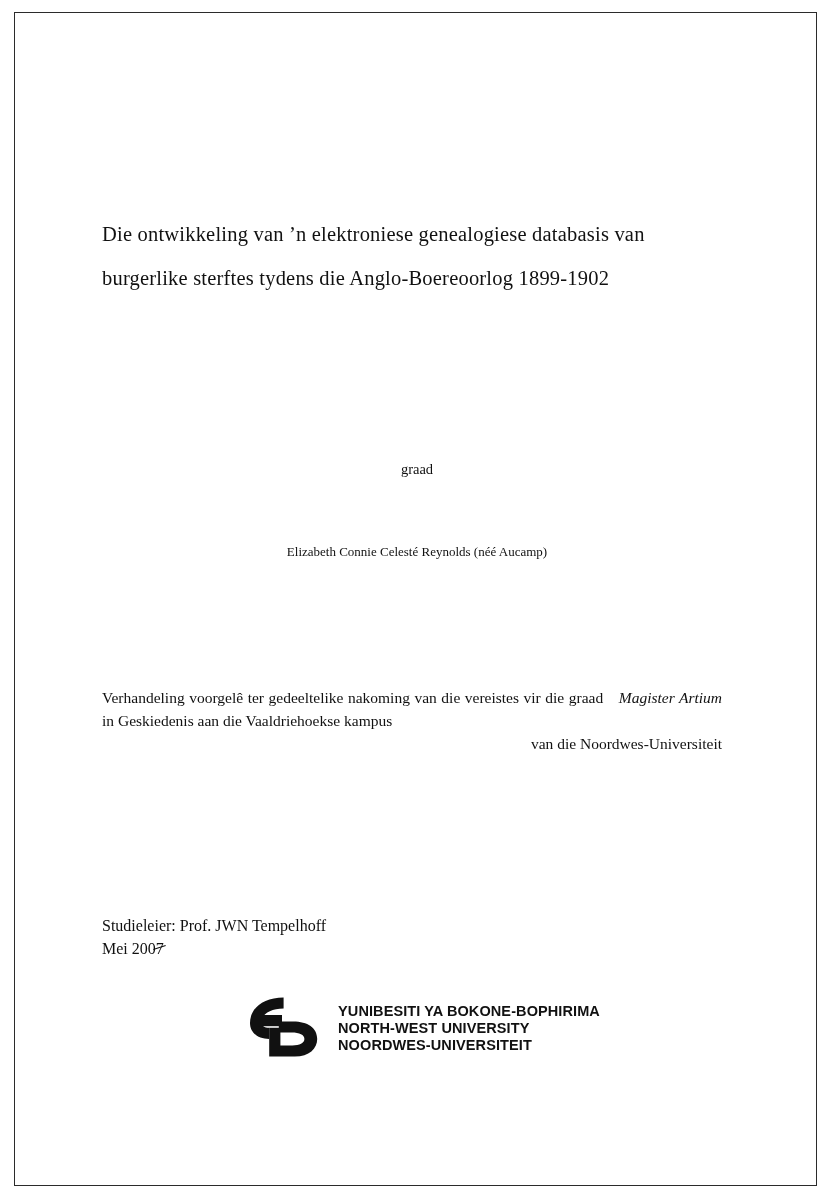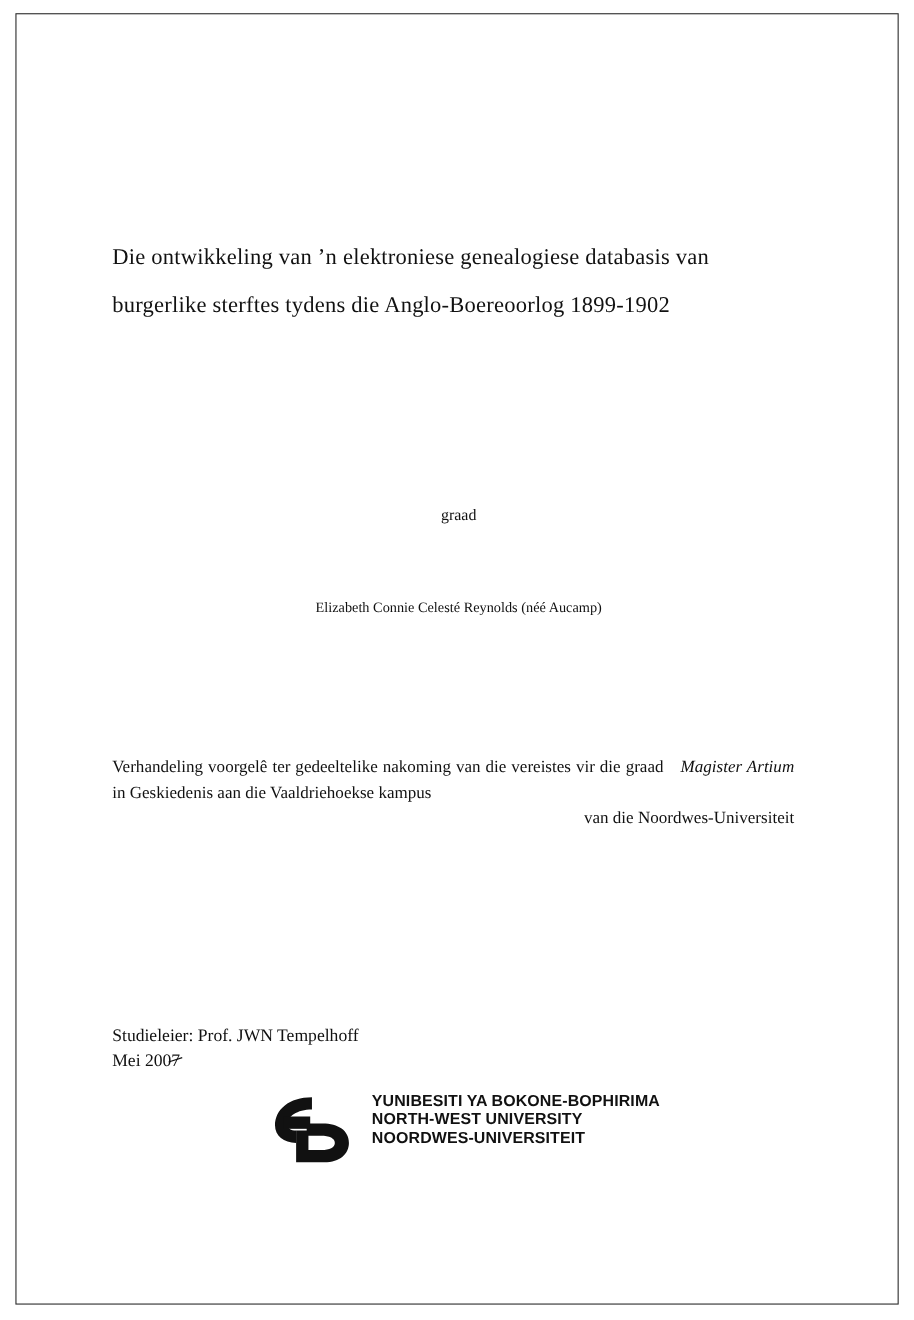--- a/index.html
+++ b/index.html
@@ -86,21 +86,20 @@
   .statement .l3 { text-align: right; margin-left: 32px; }
   .statement em { font-style: italic; margin-left: 11px; }
 
   .supervisor {
     position: absolute;
     top: 888px;
     left: 0;
     width: 630px;
     font-size: 16px;
     line-height: 23px;
-    margin-top: 16px;
   }
   .date-line {
     position: relative;
     display: inline-block;
     text-align: center;
   }
   .date-strike {
     position: absolute;
     right: -2px;
     top: 10px;
@@ -111,20 +110,21 @@
   }
 
   
   .logo-block {
     position: absolute;
     top: 965px;
     left: 0;
     width: 630px;
     display: flex;
     justify-content: center;
+    align-items: center;
   }
   .logo-mark {
     width: 96px;
     height: 72px;
     margin-right: 8px;
     flex: 0 0 auto;
   }
   .logo-text {
     font-family: "Liberation Sans", sans-serif;
     font-size: 14.5px;

